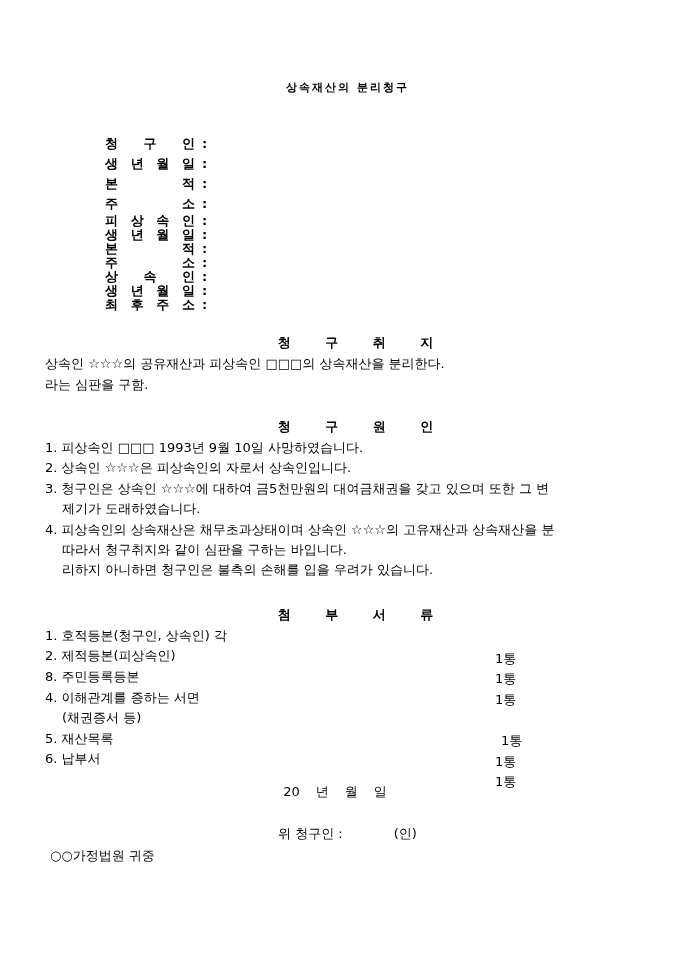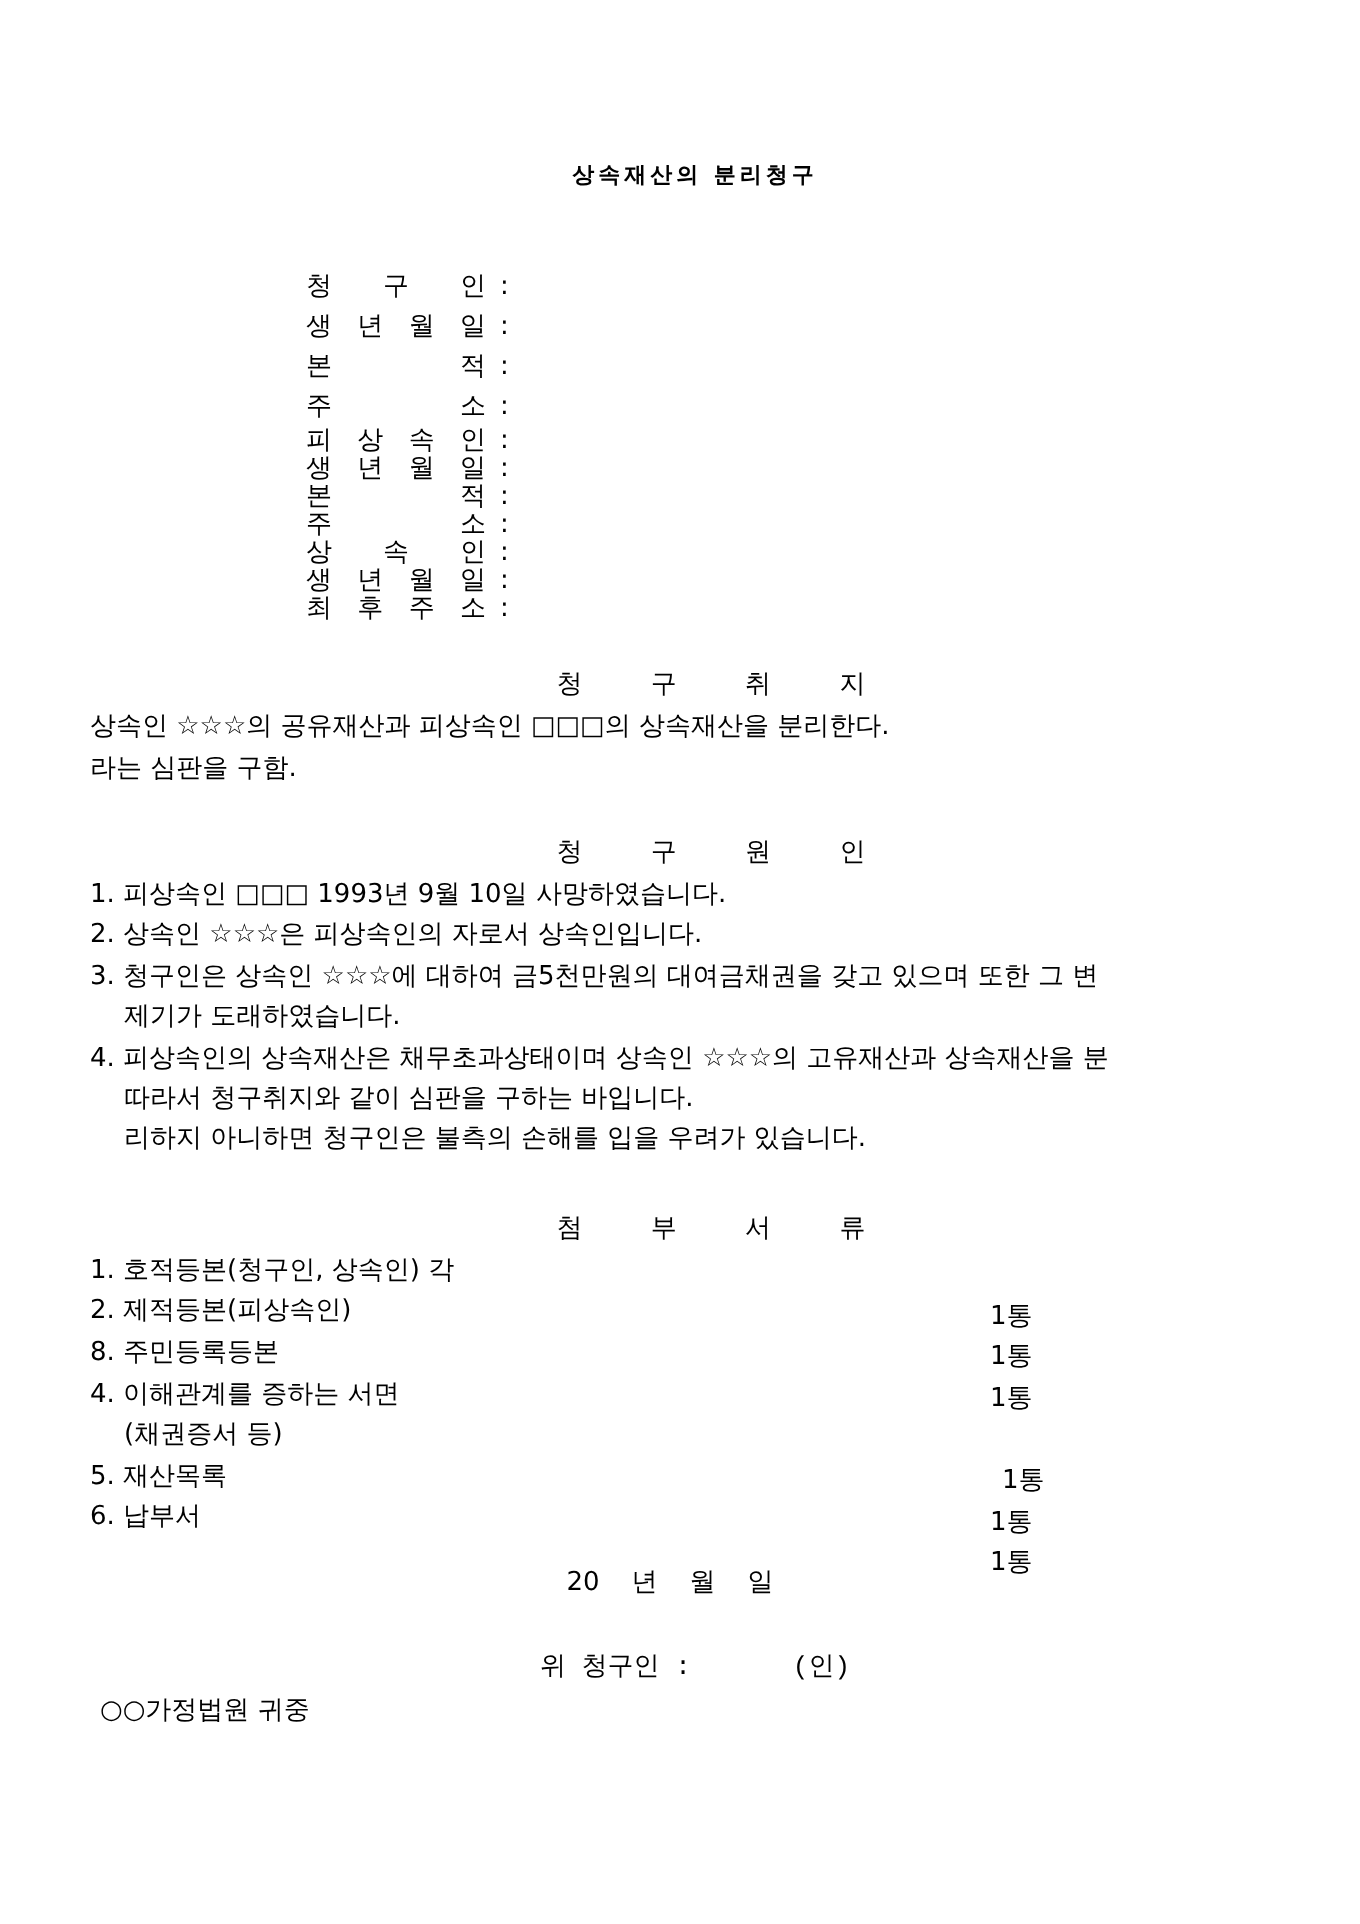--- a/index.html
+++ b/index.html
@@ -21,39 +21,40 @@
   .doc-title {
     text-align: center;
     font-weight: bold;
     font-size: 11px;
     letter-spacing: 2px;
     line-height: 20px;
     white-space: nowrap;
   }
 
   
-  .party-fields { margin: 36px 0 0 108px; }
+  .party-fields { margin: 36px 0 0 60px; font-weight: bold; }
   .pf-line { white-space: nowrap; }
   .pf-wide   { line-height: 20px; height: 20px; }
   .pf-narrow { line-height: 14px; height: 14px; }
   .pf-label {
     display: inline-block;
     width: 90px;
     text-align: justify;
     text-align-last: justify;
   }
   .pf-colon { margin-left: 7px; }
 
   
   .section-heading {
     text-align: center;
     word-spacing: 30px;
     line-height: 14px;
     margin: 0 0 4px 16px;
     white-space: nowrap;
+    font-weight: bold;
   }
   .claim .section-heading       { margin-top: 24px; }
   .grounds .section-heading     { margin-top: 25px; }
   .attachments .section-heading { margin-top: 27px; }
 
   .claim-line   { line-height: 20.5px; white-space: nowrap; }
   .grounds-line { line-height: 20.4px; white-space: nowrap; }
   .grounds-line.cont { padding-left: 17px; }
 
   
@@ -70,21 +71,20 @@
     margin-top: 15px;
     margin-right: 25px;
     line-height: 14px;
   }
   .signature-line {
     display: flex;
     justify-content: center;
     gap: 51px;
     margin-top: 28px;
     line-height: 14px;
-    font-family: Liberation Mono, monospace;
   }
   .court-line { margin-top: 8px; margin-left: 5px; line-height: 14px; }
 </style>
 </head>
 <body>
 
 <div class="page">
 
   <div class="doc-title">상속재산의 분리청구</div>
 

